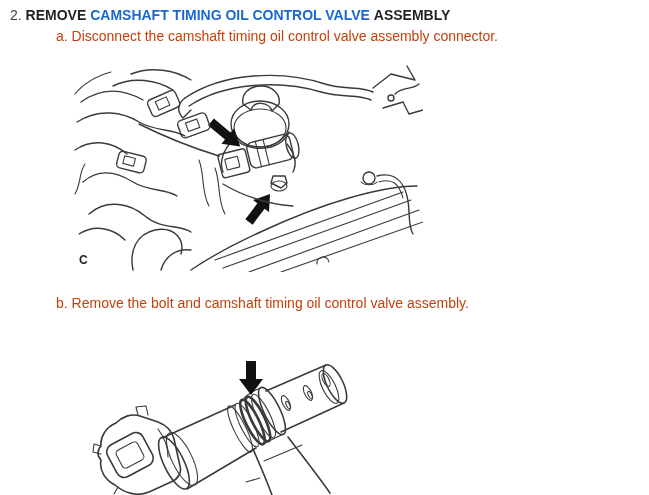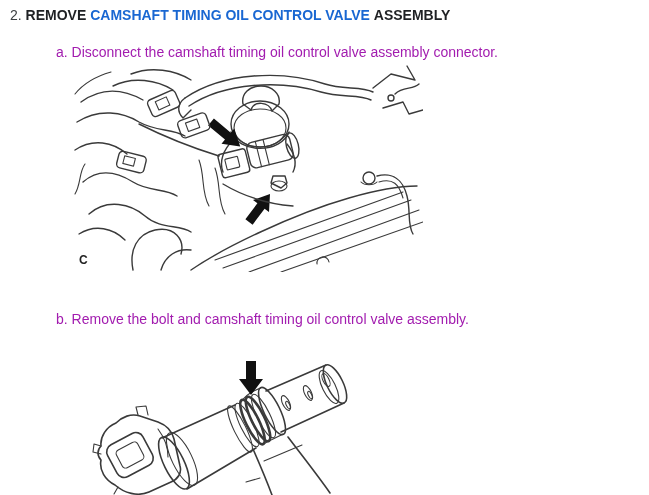--- a/index.html
+++ b/index.html
@@ -9,21 +9,21 @@
     background:#ffffff;
     overflow:hidden;
     font-family:"Liberation Sans","DejaVu Sans",sans-serif;
     color:#3d4043;
     font-size:14px;
   }
   .abs{position:absolute;}
   .heading{left:10px;top:7px;white-space:nowrap;color:#3d4043;text-align:center;}
   .heading .b{font-weight:bold;color:#1f2124;}
   .heading .link{font-weight:bold;color:#1967d2;text-decoration:none;cursor:pointer;}
-  .substep{white-space:nowrap;color:#a21caf;margin-top:16px;}
+  .substep{white-space:nowrap;color:#c2410c;}
   .step-a{left:56px;top:28px;}
   .step-b{left:56px;top:295px;}
   .step-c{left:56px;top:298px;}
   .fig1{left:73px;top:64px;width:350px;height:208px;}
   .fig2{left:88px;top:349px;width:420px;height:146px;}
   svg{display:block;}
   .ln{fill:none;stroke:#3a3a3a;stroke-width:1.4;stroke-linecap:round;stroke-linejoin:round;}
   .ln2{fill:none;stroke:#3a3a3a;stroke-width:1.6;stroke-linecap:round;stroke-linejoin:round;}
   .thin{stroke-width:1.1;}
   .thick{stroke-width:2.6;}

